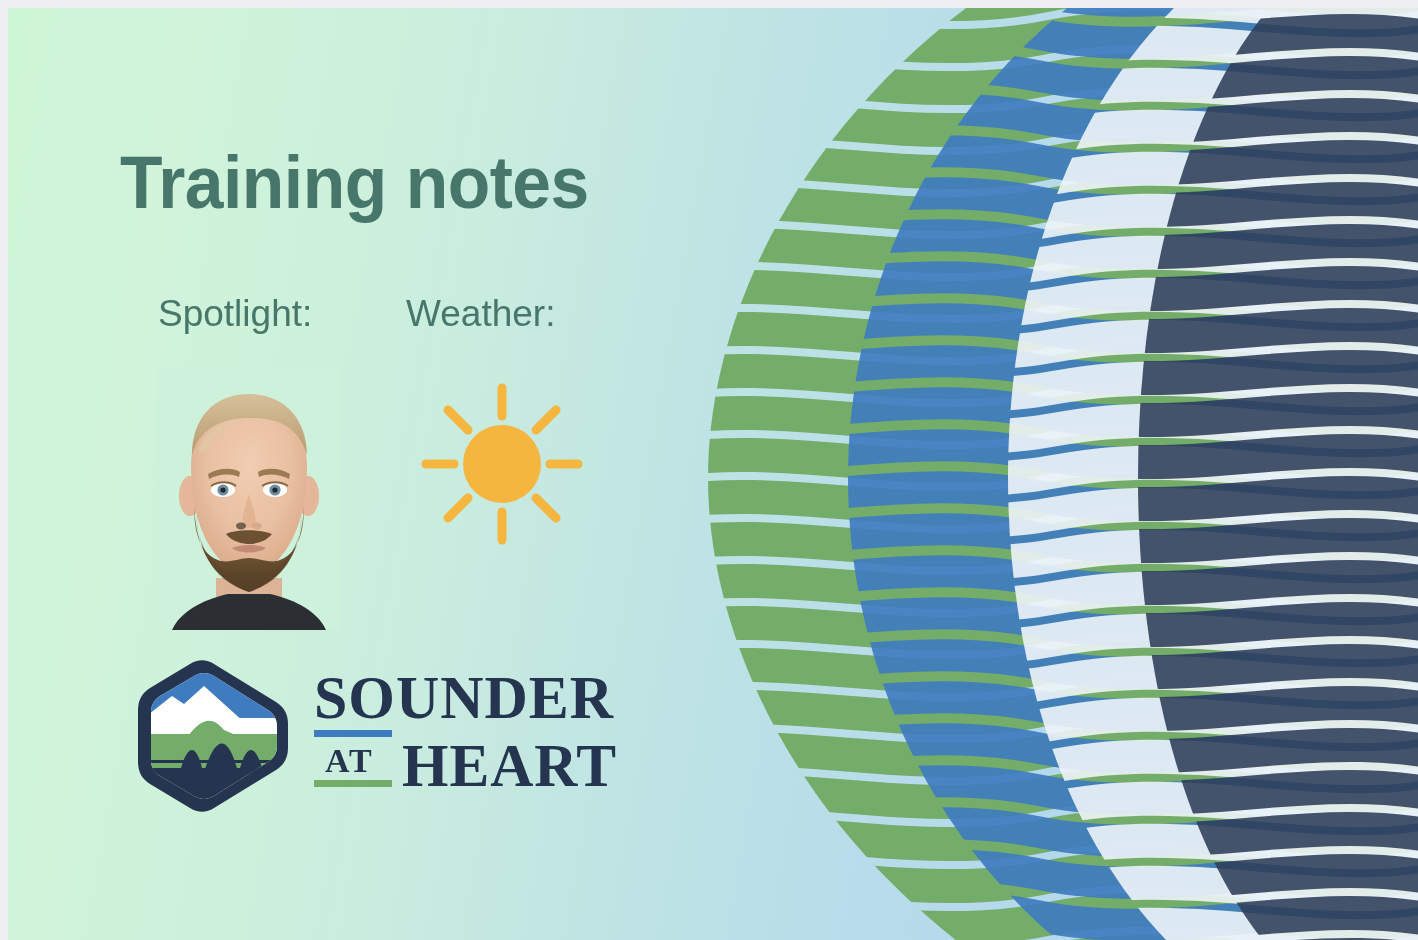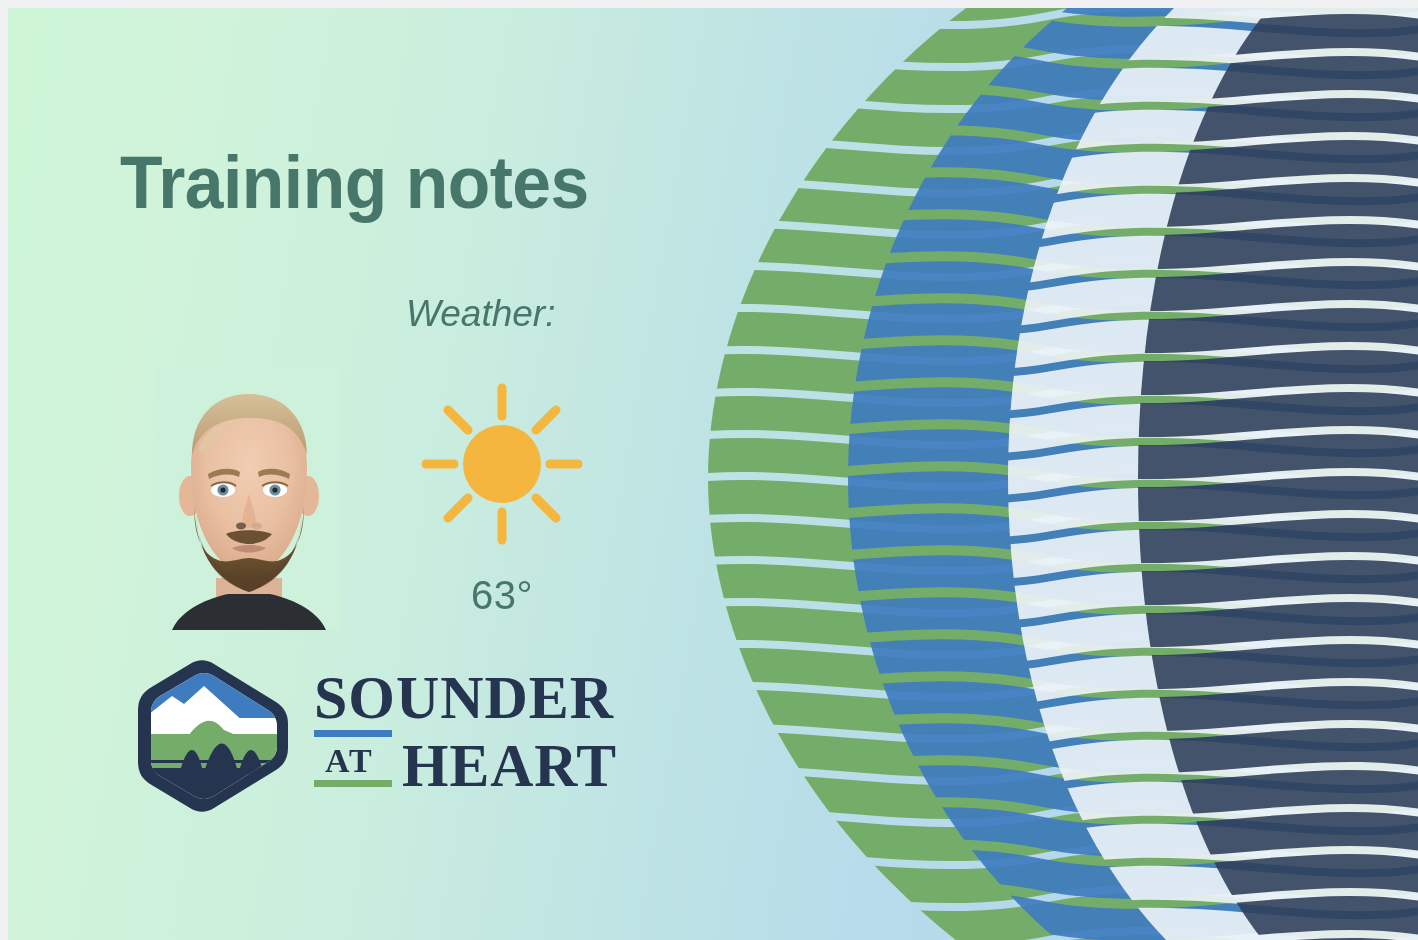--- a/index.html
+++ b/index.html
@@ -61,21 +61,21 @@
   }
   .col-label {
     position:absolute;
     top:0;
     font-size:37px;
     font-weight:normal;
     color:#47766a;
     white-space:nowrap;
   }
   #label-spotlight { left:0px; }
-  #label-weather  { left:248px;font-style:italic; }
+  #label-weather  { left:248px; }
 
   
   #photo-wrap {
     position:absolute;
     left:150px; top:360px;
     width:182px; height:262px;
     overflow:hidden;
     background:#cdf1da;
   }
   #photo-svg { display:block; }
@@ -442,20 +442,21 @@
         <g transform="translate(0,952)">
             <use href="#ribbonN"></use>
           </g>
       </g>
     </svg>
   </div>
 
   <div id="title">Training notes</div>
 
   <div id="labels">
+    <span class="col-label" id="label-spotlight">Spotlight:</span>
     <span class="col-label" id="label-weather">Weather:</span>
   </div>
 
   <div id="photo-wrap">
     <svg id="photo-svg" width="182" height="262" viewBox="0 0 182 262" xmlns="http://www.w3.org/2000/svg">
       <defs>
         <radialGradient id="skin" cx="50%" cy="38%" r="62%">
           <stop offset="0%" stop-color="#f2cdb2"></stop>
           <stop offset="60%" stop-color="#e8bfa1"></stop>
           <stop offset="100%" stop-color="#d9a988"></stop>
@@ -521,21 +522,20 @@
           <line x1="10" y1="86" x2="38" y2="86"></line>
           <line x1="134" y1="86" x2="162" y2="86"></line>
           <line x1="32" y1="32" x2="52" y2="52"></line>
           <line x1="120" y1="120" x2="140" y2="140"></line>
           <line x1="32" y1="140" x2="52" y2="120"></line>
           <line x1="120" y1="52" x2="140" y2="32"></line>
         </g>
         <circle cx="86" cy="86" r="39" fill="#f5b63f"></circle>
       </svg>
     </div>
-    <div id="temp">63°</div>
   </div>
 
   <div id="logo">
     <svg width="500" height="160" viewBox="0 0 500 160" xmlns="http://www.w3.org/2000/svg">
 
       <g>
         <path d="M78,8 L140,46 C148,51 152,58 152,68 L152,92 C152,102 148,109 140,114
                  L78,152 C70,157 62,157 54,152 L14,128 C6,123 2,116 2,106 L2,54
                  C2,44 6,37 14,32 L54,8 C62,3 70,3 78,8 Z" transform="translate(10,0)" fill="#26354f"></path>
         <clipPath id="badgeInner">

